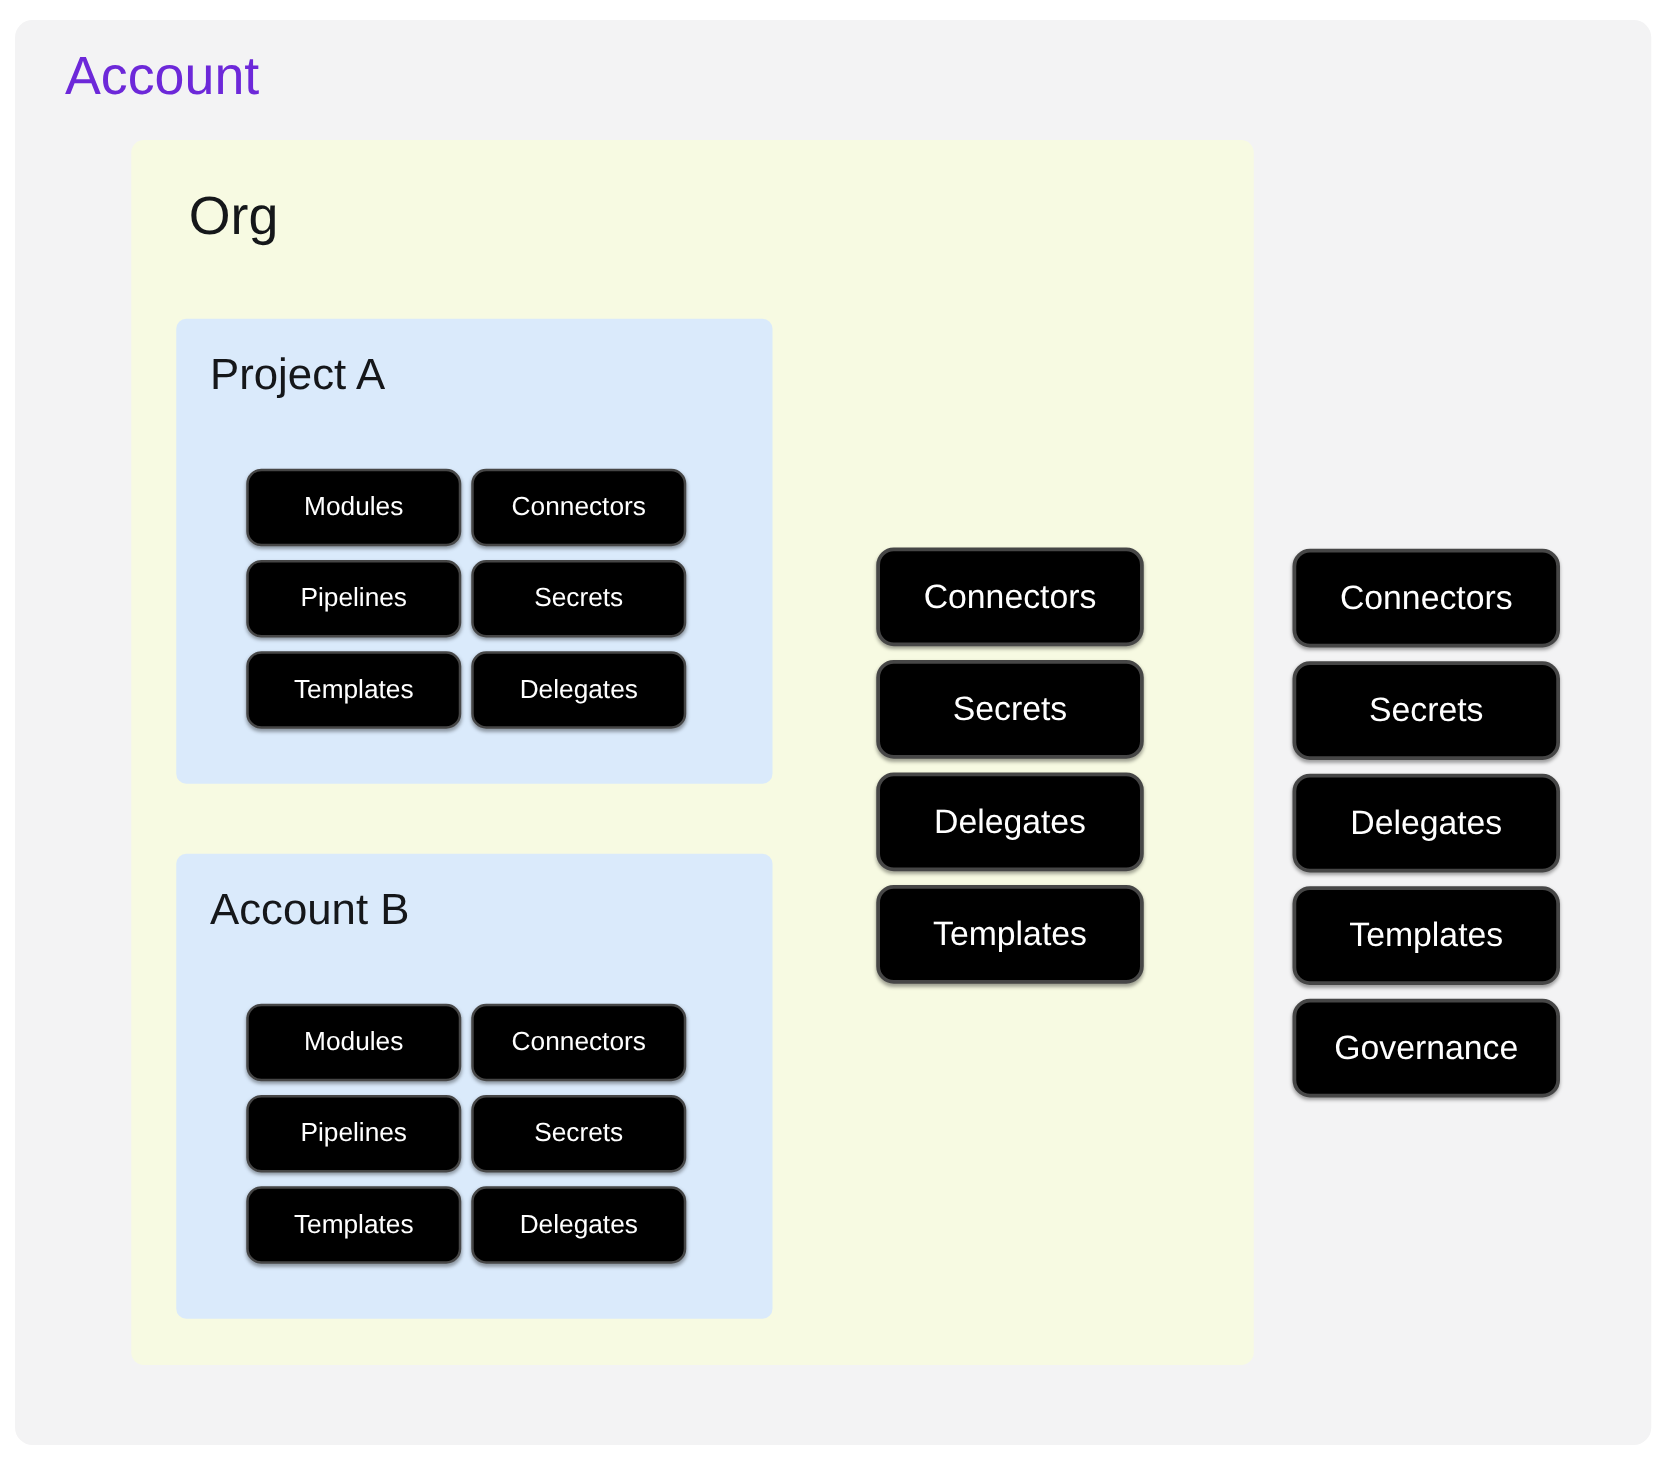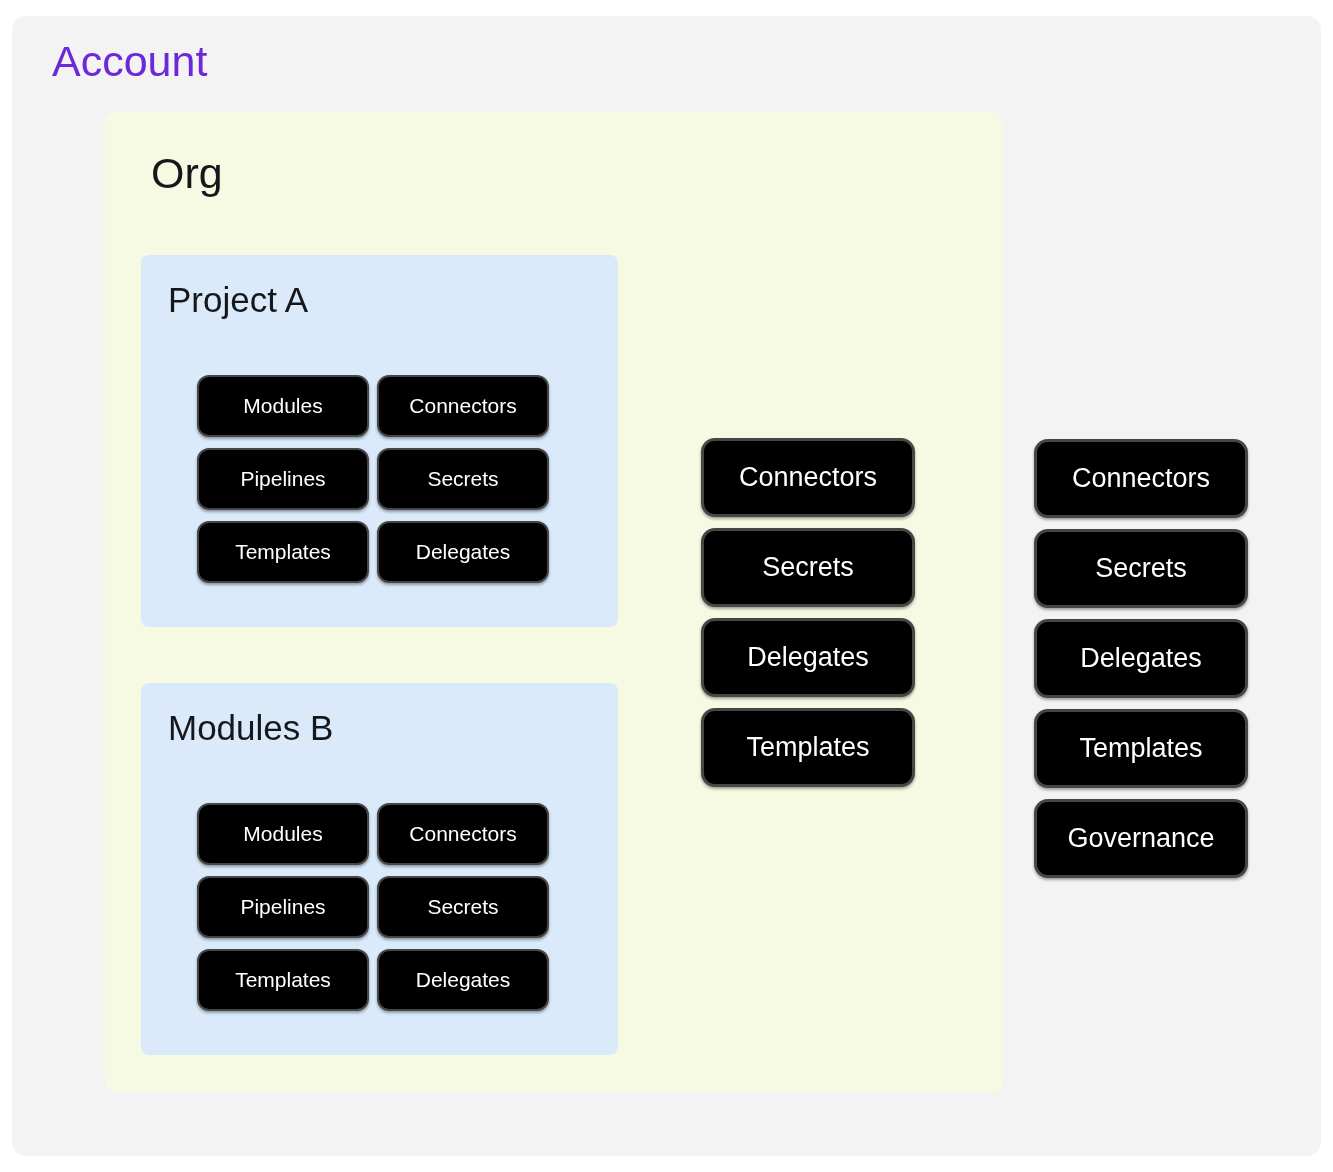--- a/index.html
+++ b/index.html
@@ -126,21 +126,21 @@
         <div class="pill">Modules</div>
         <div class="pill">Connectors</div>
         <div class="pill">Pipelines</div>
         <div class="pill">Secrets</div>
         <div class="pill">Templates</div>
         <div class="pill">Delegates</div>
       </div>
     </div>
 
     <div class="project-box project-b">
-      <div class="project-title">Modules B</div>
+      <div class="project-title">Account B</div>
       <div class="project-grid">
         <div class="pill">Modules</div>
         <div class="pill">Connectors</div>
         <div class="pill">Pipelines</div>
         <div class="pill">Secrets</div>
         <div class="pill">Templates</div>
         <div class="pill">Delegates</div>
       </div>
     </div>
 

